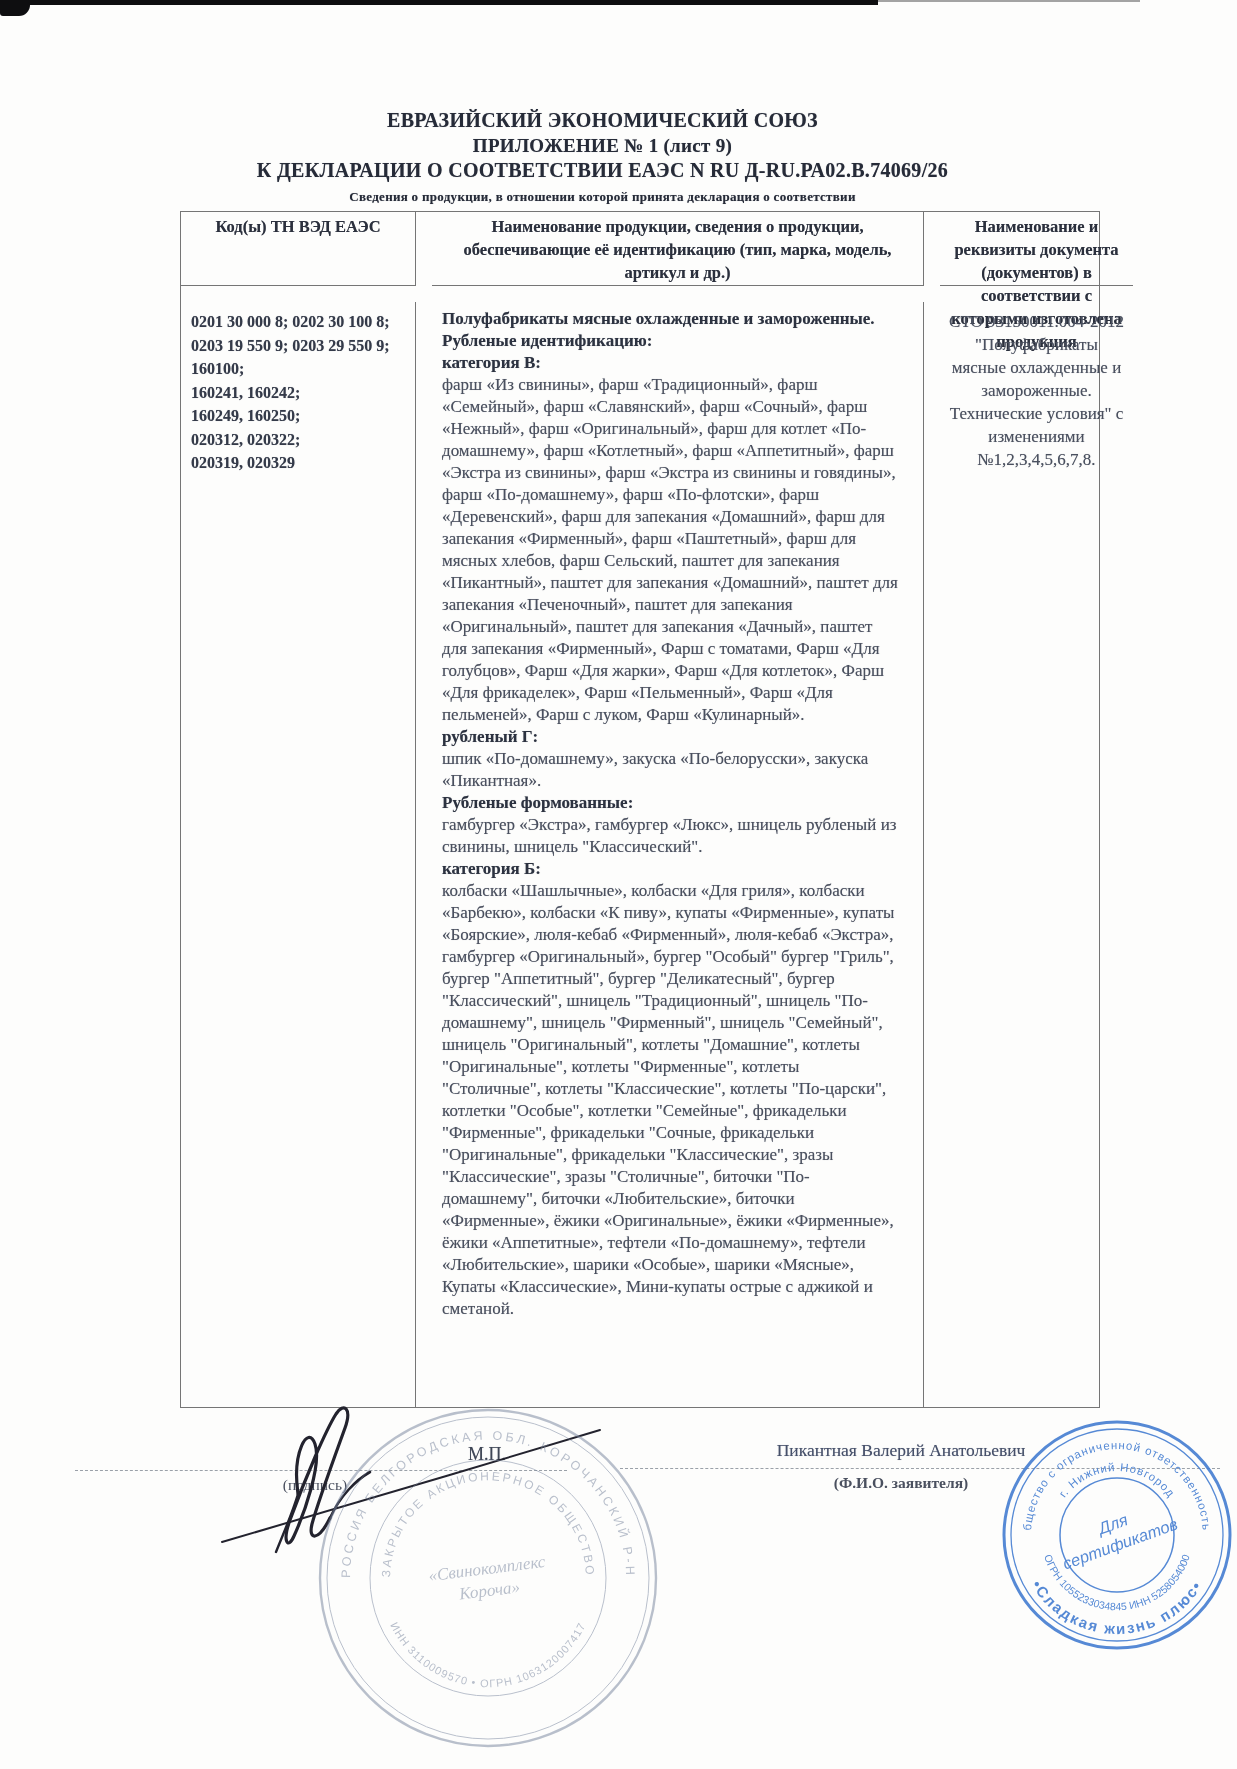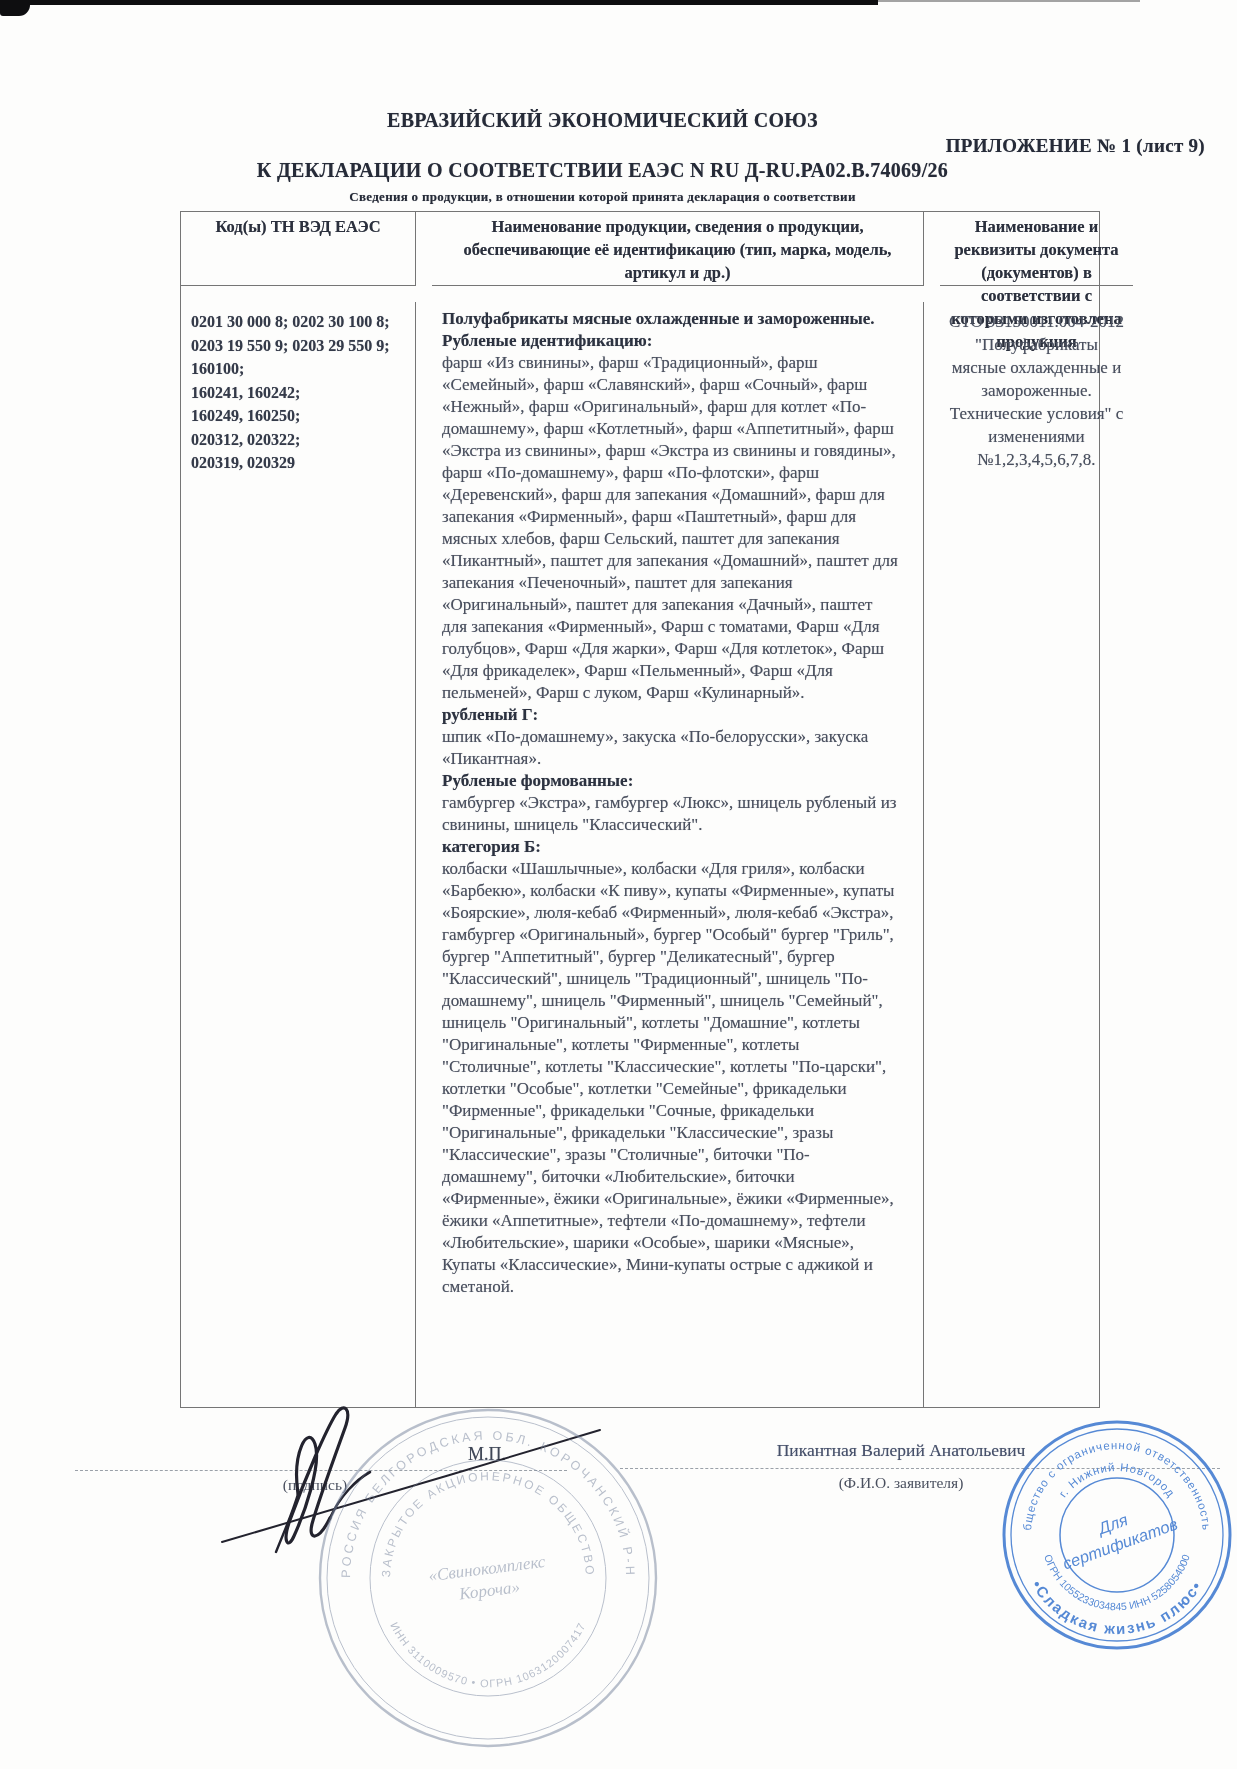--- a/index.html
+++ b/index.html
@@ -16,21 +16,21 @@
   
   .scan-bar   { position:absolute; top:0; left:0; width:878px; height:5px; background:#0e0e10; }
   .scan-blob  { position:absolute; top:0; left:0; width:30px; height:16px; background:#0e0e10; border-radius:0 0 11px 3px; }
   .scan-faint { position:absolute; top:0; left:878px; width:262px; height:2px; background:#5a5a5a; opacity:.55; }
 
   
   .titleblock { position:absolute; top:108px; left:0; width:1205px; text-align:center;
                 font-weight:bold; color:#262b38; }
   .titleblock div { line-height:25px; letter-spacing:.3px; text-shadow:0 0 .7px rgba(40,45,60,.45); }
   .t1 { font-size:20px; }
-  .t2 { font-size:19px;text-align:right; }
+  .t2 { font-size:19px; }
   .t3 { font-size:20px; }
   .t4 { font-size:13px; margin-top:1px; }
 
   
   .doc-table { position:absolute; top:211px; left:180px; width:920px; height:1197px;
                display:grid; grid-template-columns:235px 492px 193px; grid-template-rows:74px 1fr;
                border:1px solid #757575;gap:16px; }
   .cell { border-color:#757575; }
   .hcell { font-weight:bold; font-size:16.5px; line-height:23px; text-align:center;
            color:#2b303d; padding:3px 6px; border-bottom:1px solid #757575;
@@ -48,21 +48,21 @@
   
   .mp-label   { position:absolute; left:468px; top:1444px; font-size:18px; color:#3f4656;
                 text-shadow:0 0 .7px rgba(63,70,86,.5); }
   .sig-line   { position:absolute; left:75px;  top:1470px; width:492px; border-top:1.5px dashed #9aa0a8; }
   .sig-label  { position:absolute; left:190px; top:1476px; width:250px; text-align:center;
                 font-size:15.5px; color:#4a505f; }
   .fio-name   { position:absolute; left:620px; top:1440px; width:562px; text-align:center;
                 font-size:17.5px; color:#46506a; text-shadow:0 0 .7px rgba(70,80,106,.5); }
   .fio-line   { position:absolute; left:620px; top:1468px; width:600px; border-top:1.5px dashed #9aa0a8; }
   .fio-label  { position:absolute; left:620px; top:1474px; width:562px; text-align:center;
-                font-size:15.5px; color:#4a505f; }
+                font-size:15.5px; color:#4a505f;font-weight:bold; }
 
   .sig-ink    { position:absolute; left:180px; top:1392px; width:440px; height:178px; }
 
   .stamp-left  { position:absolute; left:312px;  top:1402px; width:352px; height:352px; opacity:.5; }
   .stamp-right { position:absolute; left:998px;  top:1416px; width:238px; height:238px; opacity:.88; }
   .stamp-left svg, .stamp-right svg { width:100%; height:100%; }
   .stamp-sans { font-family:"Liberation Sans", sans-serif; }
 </style>
 </head>
 <body>
@@ -91,20 +91,21 @@
       <div class="code-line">160100;</div>
       <div class="code-line">160241, 160242;</div>
       <div class="code-line">160249, 160250;</div>
       <div class="code-line">020312, 020322;</div>
       <div class="code-line">020319, 020329</div>
     </div>
 
     <div class="cell bcell mid">
       <div class="b">Полуфабрикаты мясные охлажденные и замороженные.</div>
       <div class="b">Рубленые идентификацию:</div>
+      <div class="b">категория В:</div>
       <div>фарш «Из свинины», фарш «Традиционный», фарш «Семейный», фарш «Славянский», фарш «Сочный», фарш «Нежный», фарш «Оригинальный», фарш для котлет «По-домашнему», фарш «Котлетный», фарш «Аппетитный», фарш «Экстра из свинины», фарш «Экстра из свинины и говядины», фарш «По-домашнему», фарш «По-флотски», фарш «Деревенский», фарш для запекания «Домашний», фарш для запекания «Фирменный», фарш «Паштетный», фарш для мясных хлебов, фарш Сельский, паштет для запекания «Пикантный», паштет для запекания «Домашний», паштет для запекания «Печеночный», паштет для запекания «Оригинальный», паштет для запекания «Дачный», паштет для запекания «Фирменный», Фарш с томатами, Фарш «Для голубцов», Фарш «Для жарки», Фарш «Для котлеток», Фарш «Для фрикаделек», Фарш «Пельменный», Фарш «Для пельменей», Фарш с луком, Фарш «Кулинарный».</div>
       <div class="b">рубленый Г:</div>
       <div>шпик «По-домашнему», закуска «По-белорусски», закуска «Пикантная».</div>
       <div class="b">Рубленые формованные:</div>
       <div>гамбургер «Экстра», гамбургер «Люкс», шницель рубленый из свинины, шницель "Классический".</div>
       <div class="b">категория Б:</div>
       <div>колбаски «Шашлычные», колбаски «Для гриля», колбаски «Барбекю», колбаски «К пиву», купаты «Фирменные», купаты «Боярские», люля-кебаб «Фирменный», люля-кебаб «Экстра», гамбургер «Оригинальный», бургер "Особый" бургер "Гриль", бургер "Аппетитный", бургер "Деликатесный", бургер "Классический", шницель "Традиционный", шницель "По-домашнему", шницель "Фирменный", шницель "Семейный", шницель "Оригинальный", котлеты "Домашние", котлеты "Оригинальные", котлеты "Фирменные", котлеты "Столичные", котлеты "Классические", котлеты "По-царски", котлетки "Особые", котлетки "Семейные", фрикадельки "Фирменные", фрикадельки "Сочные, фрикадельки "Оригинальные", фрикадельки "Классические", зразы "Классические", зразы "Столичные", биточки "По-домашнему", биточки «Любительские», биточки «Фирменные», ёжики «Оригинальные», ёжики «Фирменные», ёжики «Аппетитные», тефтели «По-домашнему», тефтели «Любительские», шарики «Особые», шарики «Мясные», Купаты «Классические», Мини-купаты острые с аджикой и сметаной.</div>
     </div>
 
     <div class="cell bcell last">

